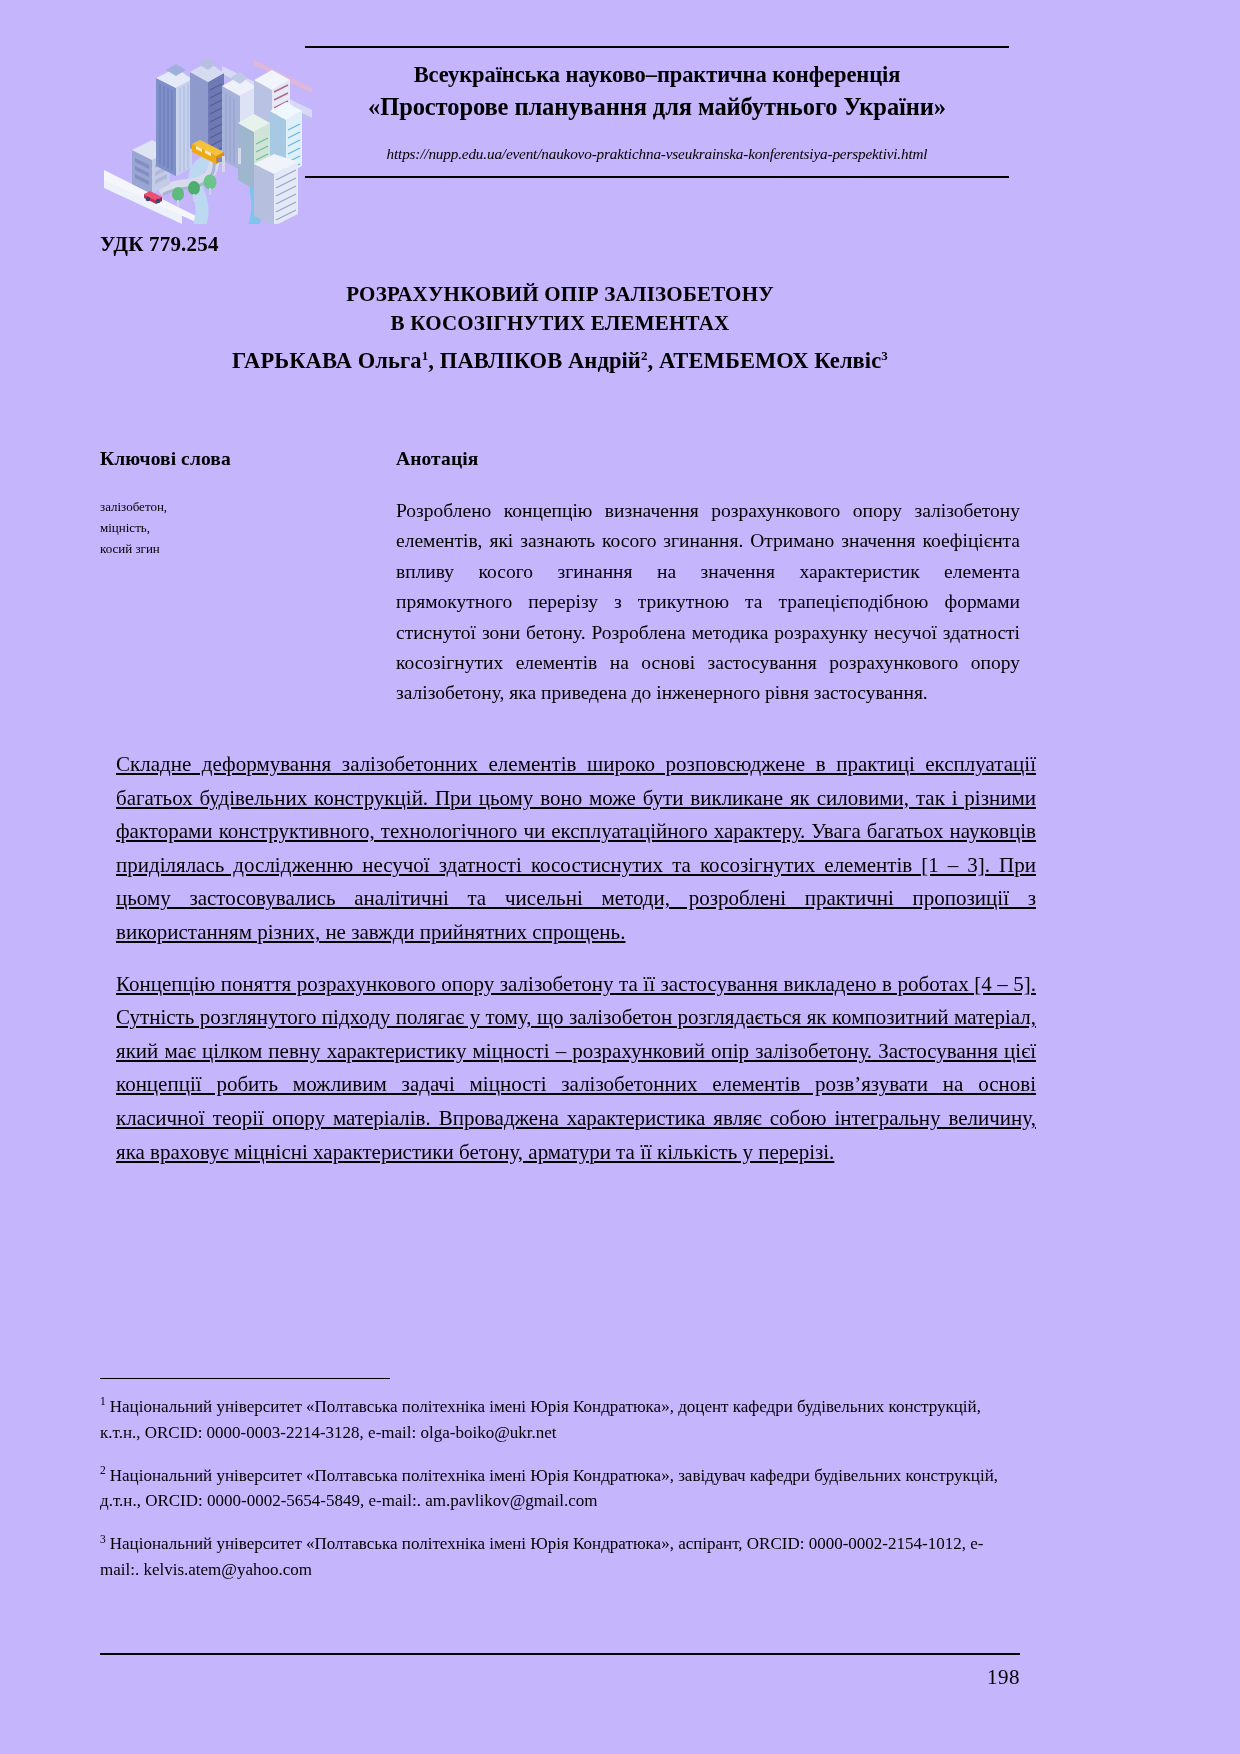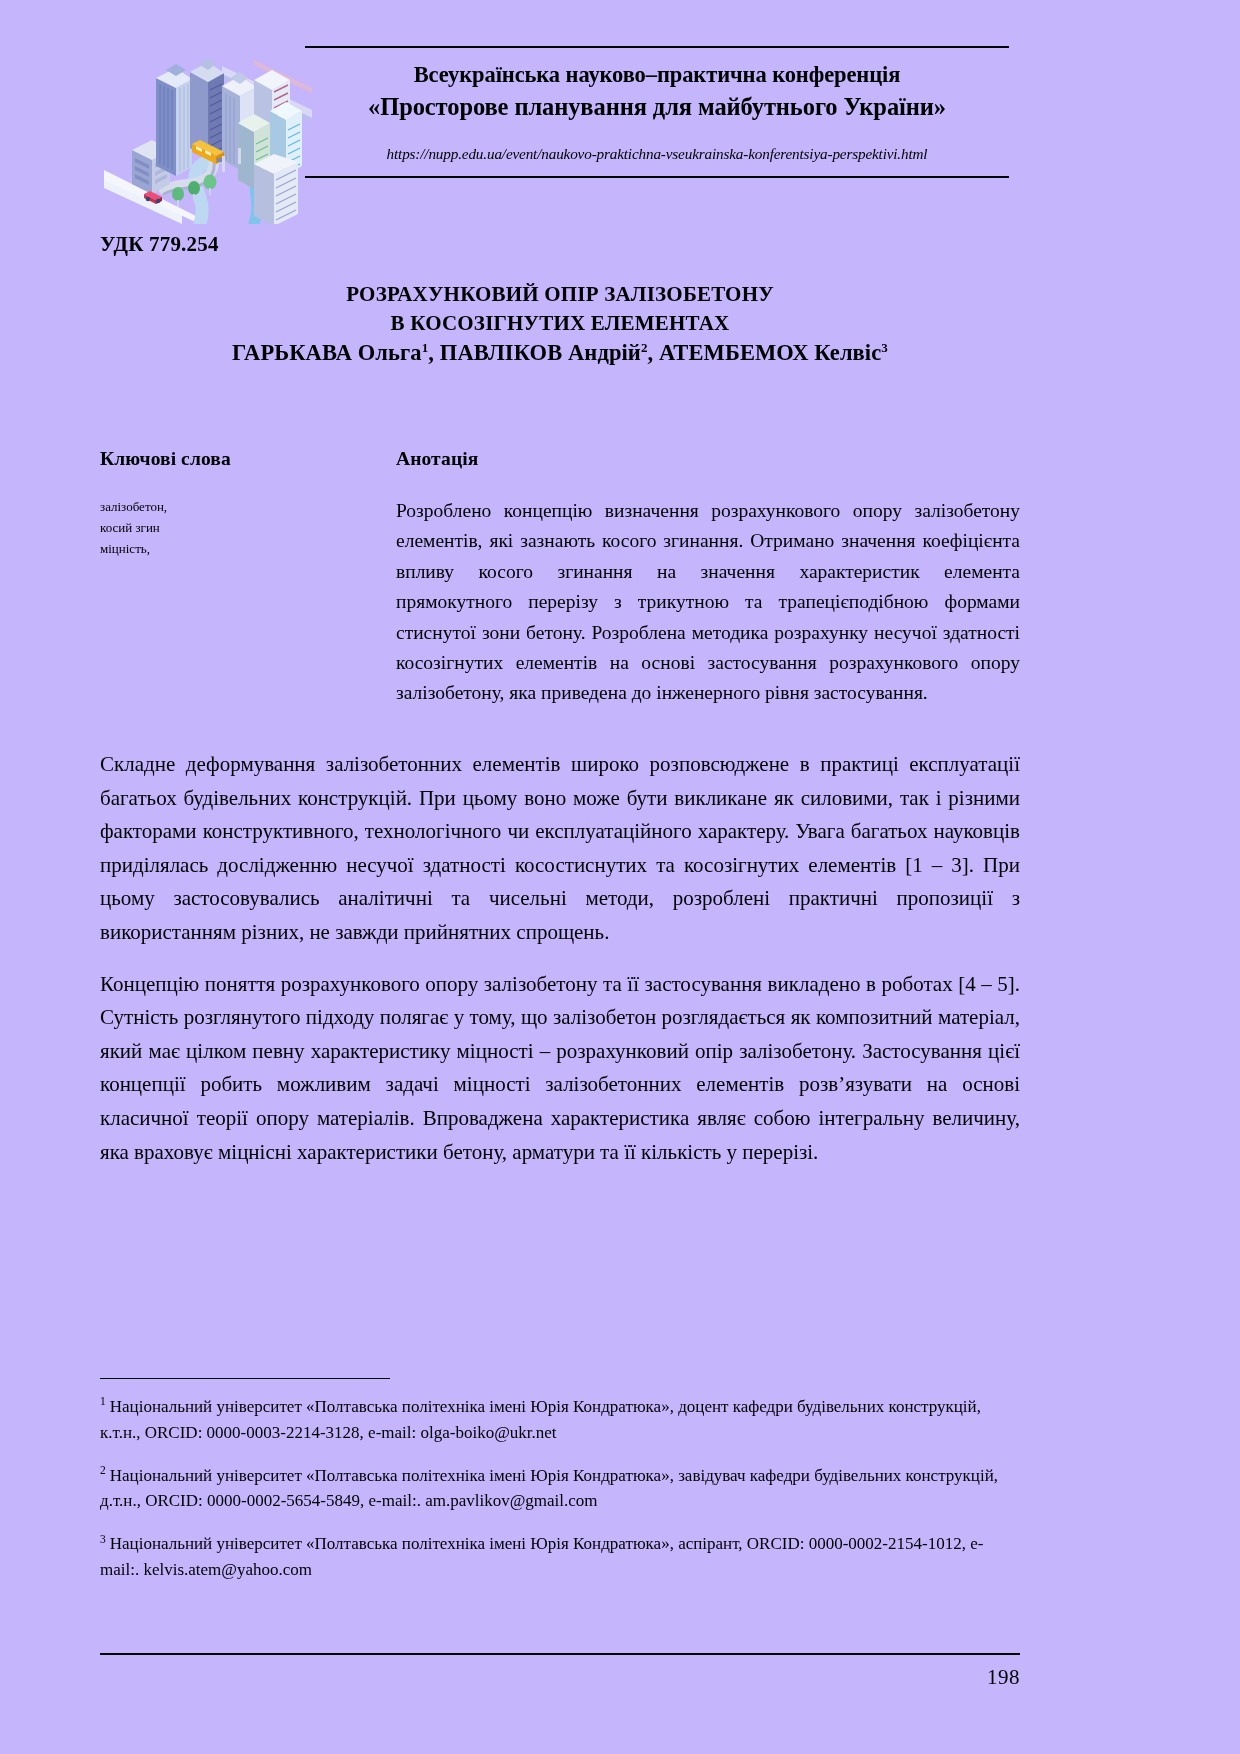--- a/index.html
+++ b/index.html
@@ -96,21 +96,21 @@
   }
   .title-line {
     font-size: 21px;
     font-weight: bold;
     line-height: 1.36;
     letter-spacing: 0.2px;
   }
   .authors {
     font-size: 22.5px;
     font-weight: bold;
-    margin-top: 3px;
+    margin-top: 11px;
     letter-spacing: 0.1px;
   }
   .authors sup {
     font-size: 13px;
     font-weight: bold;
     vertical-align: super;
     line-height: 0;
   }
 
   
@@ -144,23 +144,24 @@
   .abstract-text {
     font-size: 19.5px;
     line-height: 1.56;
     text-align: justify;
     text-justify: inter-word;
   }
 
   
   .body-block {
     position: absolute;
-    left: 100px;
+    left: 116px;
     top: 748px;
     width: 920px;
+    text-decoration: underline;
   }
   .body-par {
     font-size: 21px;
     line-height: 1.60;
     text-align: justify;
     text-justify: inter-word;
     margin: 0 0 18px 0;
   }
 
   
@@ -410,22 +411,22 @@
     <div class="authors">
       <span><span>ГАРЬКАВА Ольга</span><sup>1</sup><span>, </span></span><span><span>ПАВЛІКОВ Андрій</span><sup>2</sup><span>, </span></span><span><span>АТЕМБЕМОХ Келвіс</span><sup>3</sup></span>
     </div>
   </div>
 
   <div class="meta-block">
     <div class="meta-grid">
       <div class="kw-col">
         <div class="section-head">Ключові слова</div>
         <div class="kw-item">залізобетон,</div>
+        <div class="kw-item">міцність,</div>
         <div class="kw-item">косий згин</div>
-        <div class="kw-item">міцність,</div>
       </div>
       <div class="ab-col">
         <div class="section-head">Анотація</div>
         <div class="abstract-text">Розроблено концепцію визначення розрахункового опору залізобетону елементів, які зазнають косого згинання. Отримано значення коефіцієнта впливу косого згинання на значення характеристик елемента прямокутного перерізу з трикутною та трапецієподібною формами стиснутої зони бетону. Розроблена методика розрахунку несучої здатності косозігнутих елементів на основі застосування розрахункового опору залізобетону, яка приведена до інженерного рівня застосування.</div>
       </div>
     </div>
   </div>
 
   <div class="body-block">
     <p class="body-par">Складне деформування залізобетонних елементів широко розповсюджене в практиці експлуатації багатьох будівельних конструкцій. При цьому воно може бути викликане як силовими, так і різними факторами конструктивного, технологічного чи експлуатаційного характеру. Увага багатьох науковців приділялась дослідженню несучої здатності косостиснутих та косозігнутих елементів [1 – 3]. При цьому застосовувались аналітичні та чисельні методи, розроблені практичні пропозиції з використанням різних, не завжди прийнятних спрощень.</p>

